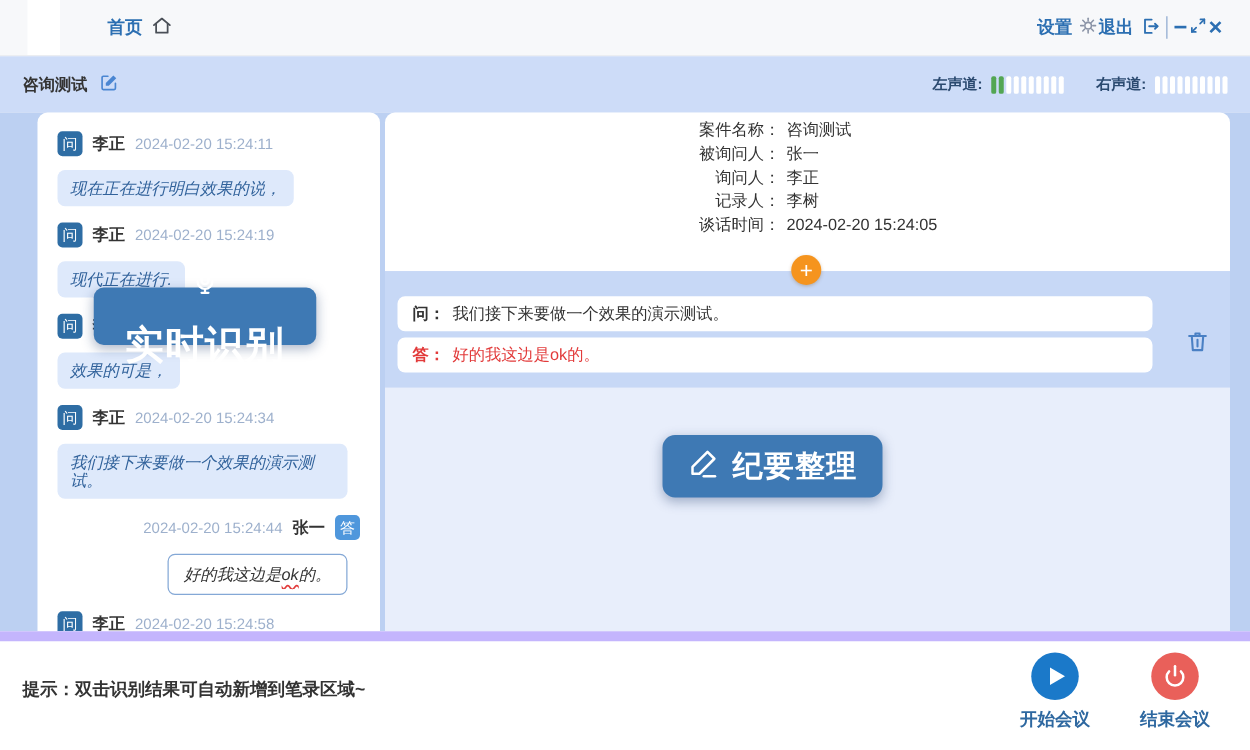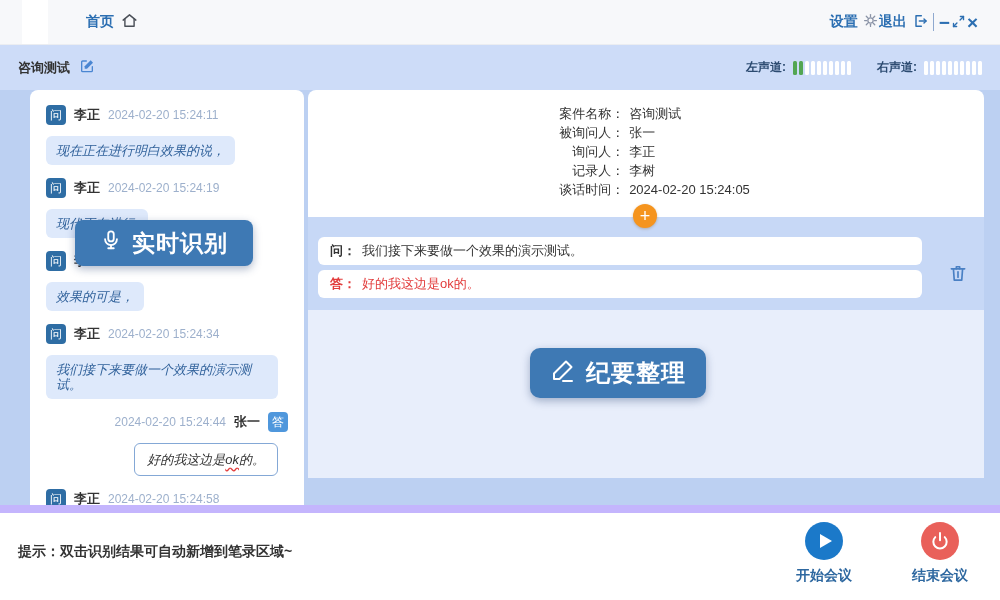--- a/index.html
+++ b/index.html
@@ -34,43 +34,43 @@
   .badge.a { background:#4f97dc; }
   .speaker { font-size:13px; font-weight:bold; color:#333; }
   .time { font-size:12px; color:#9db0cc; }
   .bubble { display:inline-block; background:#dee9fb; border-radius:6px; padding:7px 10px; font-size:13px; color:#31629b; max-width:232px; line-height:15px;font-style:italic; }
   .msg.right .msg-head { justify-content:flex-end; }
   .msg.right .bubble-wrap { text-align:right; padding-right:10px; }
   .msg.right .bubble { background:#fff; border:1px solid #84a8d6; color:#333; padding:8px 12px; border-radius:6px; }
   .wavy { text-decoration:underline; text-decoration-style:wavy; text-decoration-color:#e23b3b; text-underline-offset:3px; }
 
   .overlay-btn { position:absolute; display:flex; align-items:center; justify-content:center; gap:10px; background:#3e79b4; color:#fff; border:none; border-radius:8px; box-shadow:0 3px 9px rgba(25,55,105,.35); cursor:pointer; font-family:inherit; }
-  .realtime-btn { left:75px; top:130px; width:178px; height:46px; font-size:23px; font-weight:bold; letter-spacing:1px; z-index:6; }
+  .realtime-btn { left:75px; top:140px; width:178px; height:46px; font-size:31px; font-weight:bold; letter-spacing:1px; z-index:6;flex-direction:column; }
 
   .right-panel { position:absolute; left:308px; top:0; width:676px; height:415px; }
   .form-sec { position:absolute; top:0; left:0; right:0; height:127px; background:#fff; border-radius:8px 8px 0 0; display:flex; justify-content:center; }
-  .form-inner { margin-top:14px; font-size:13px; color:#333; }
+  .form-inner { margin-top:4px; font-size:13px; color:#333; }
   .form-row { display:flex; line-height:19px; }
   .form-label { width:82px; text-align:right; }
   .form-value { margin-left:5px; }
   .add-btn { position:absolute; left:325px; top:114px; width:24px; height:24px; border-radius:50%; background:#f5941e; color:#fff; border:none; font-size:18px; line-height:22px; text-align:center; cursor:pointer; z-index:4; box-shadow:0 1px 3px rgba(120,70,0,.3); }
 
   .qa-sec { position:absolute; top:127px; left:0; right:0; height:93px; background:#c7d8f6; padding:20px 10px 0 10px; }
   .qa-row { height:28px; background:#fff; border-radius:6px; display:flex; align-items:center; padding:0 12px; margin-bottom:5px; margin-right:52px; font-size:13px; color:#333; }
   .qa-prefix { font-weight:bold; margin-right:6px; }
   .qa-row.answer, .qa-row.answer .qa-prefix { color:#e23b3b; }
   .trash-btn { position:absolute; right:16px; top:46px; width:20px; height:20px; cursor:pointer; background:none; border:none; padding:0; }
 
-  .summary-sec { position:absolute; top:220px; left:0; right:0; height:168px; background:#e8eefb; }
+  .summary-sec { position:absolute; top:220px; left:0; right:0; height:195px; background:#e8eefb; }
   .summary-btn { left:222px; top:38px; width:176px; height:50px; font-size:24px; font-weight:bold; letter-spacing:1px; border-radius:10px; }
 
   
   .footer { position:absolute; top:505px; left:0; right:0; height:95px; background:#fff; border-top:8px solid #c4b5fd; }
   .hint { position:absolute; left:18px; top:30px; font-size:14px; font-weight:bold; color:#333; }
-  .footer-actions { position:absolute; right:32px; top:9px; display:flex; gap:60px;justify-content:flex-end; }
+  .footer-actions { position:absolute; right:32px; top:9px; display:flex; gap:40px;justify-content:flex-end; }
   .action { display:flex; flex-direction:column; align-items:center; gap:7px; cursor:pointer; background:none; border:none; font-family:inherit; }
   .action-circle { width:38px; height:38px; border-radius:50%; display:flex; align-items:center; justify-content:center; }
   .start-circle { background:#1b79c9; }
   .end-circle { background:#e9605a; }
   .action-label { font-size:14px; font-weight:bold; color:#2e68a0; }
   .play-tri { width:0; height:0; border-left:12px solid #fff; border-top:7px solid transparent; border-bottom:7px solid transparent; margin-left:4px; }
 </style>
 </head>
 <body>
 

